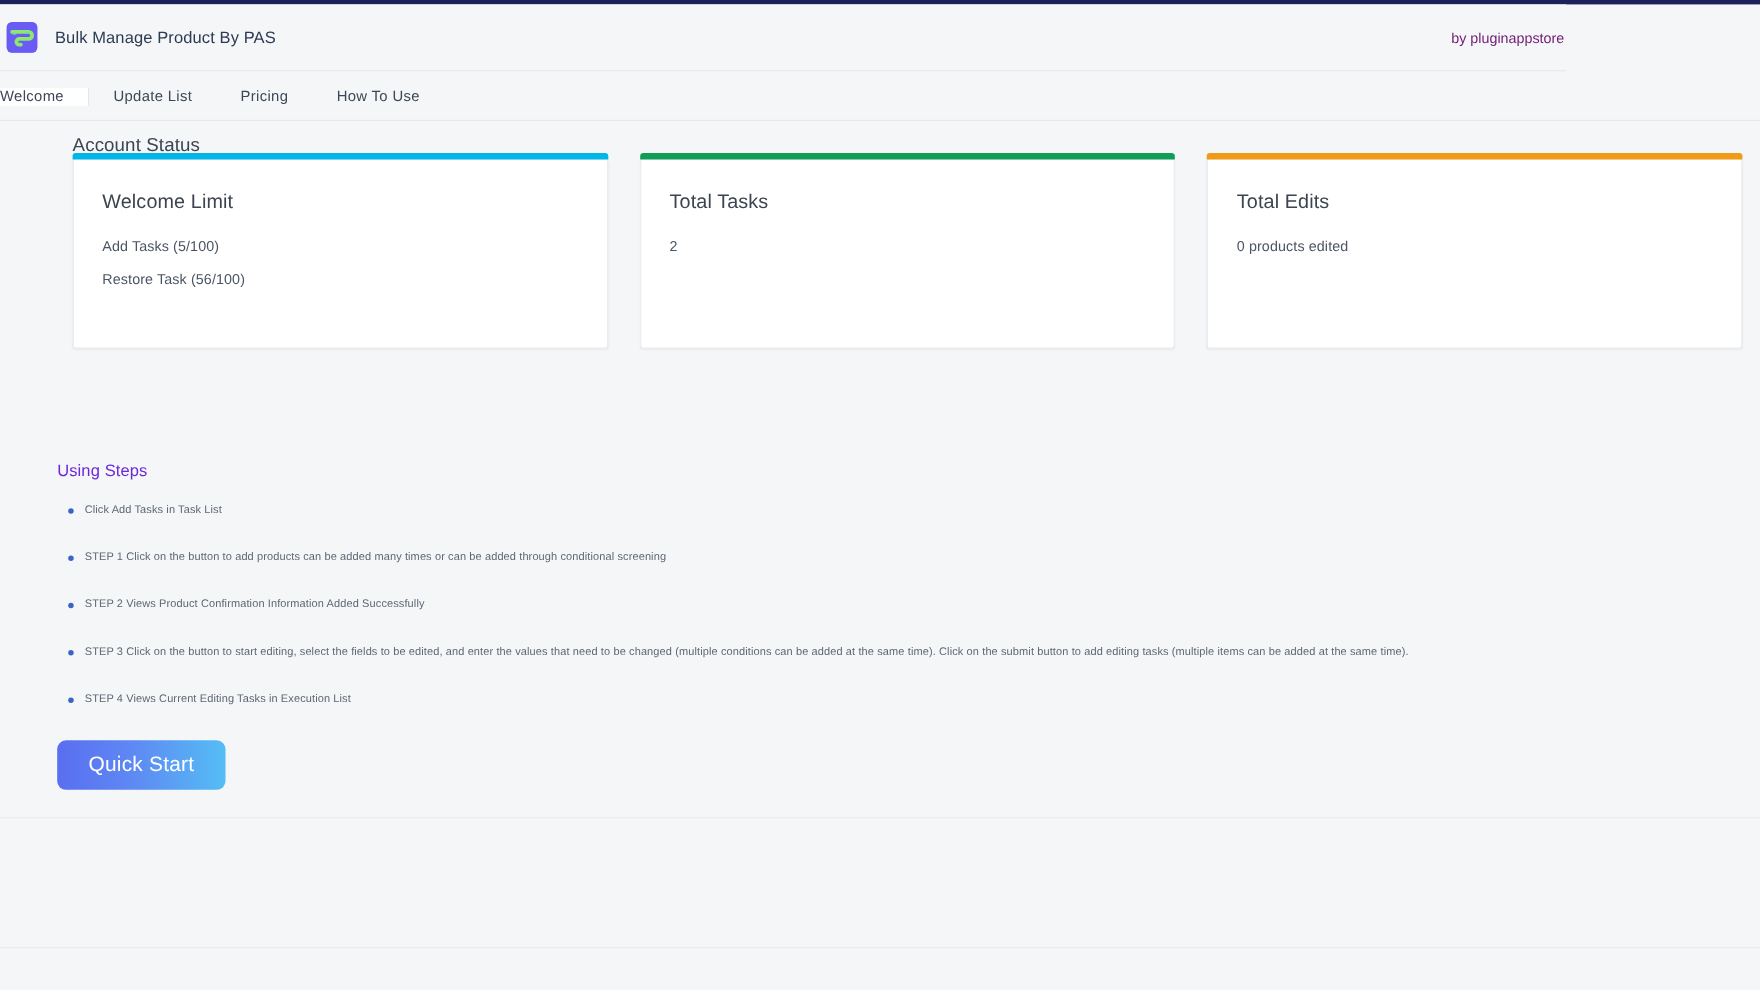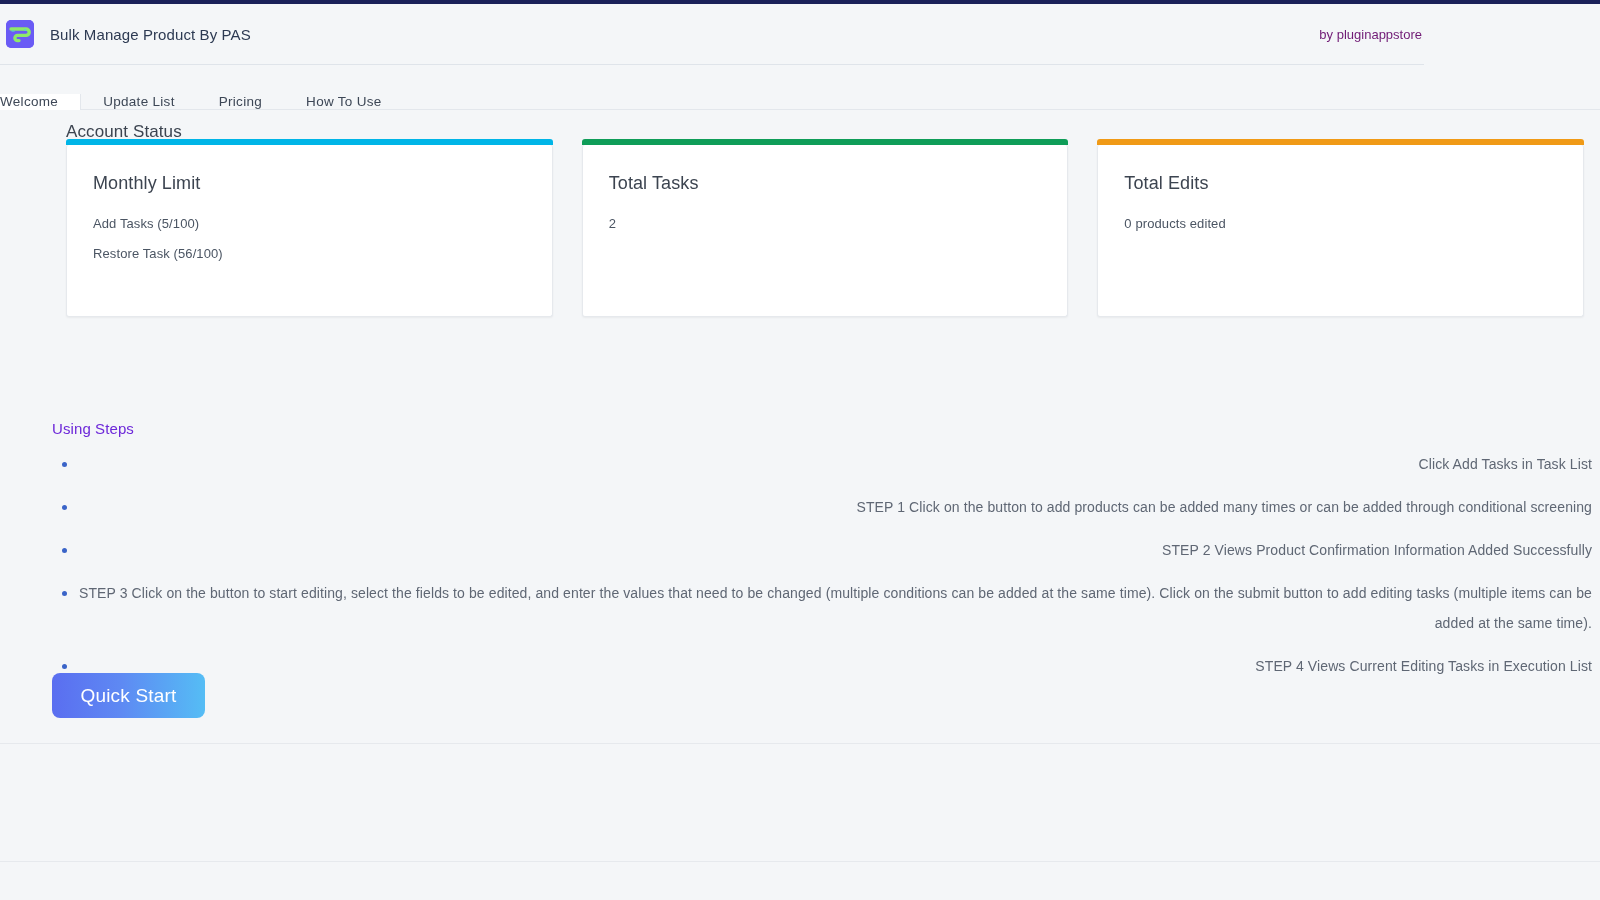--- a/index.html
+++ b/index.html
@@ -67,21 +67,21 @@
   
   .tab-bar {
     position: absolute;
     top: 65px; left: 0;
     width: 1600px;
     height: 45px;
     background: #f4f6f8;
     border-bottom: 1px solid #e3e7ec;
     box-sizing: border-box;
     display: flex;
-    align-items: flex-end;
+    align-items: center;
   }
   .tab {
     display: flex;
     align-items: center;
     padding: 0 22px;
     font-size: 13.5px;
     color: #3d4756;
     letter-spacing: .3px;
     white-space: nowrap;
     cursor: pointer;
@@ -170,25 +170,24 @@
   }
   ul.steps {
     list-style: none;
     margin: 0;
     padding: 0;
   }
   ul.steps li {
     position: relative;
     padding-left: 25px;
     margin-bottom: 13px;
-    font-size: 14px;
+    font-size: 10px;
     line-height: 30px;
     color: #5f6774;
     letter-spacing: .1px;
-    text-align: right;
   }
   ul.steps li .dot {
     position: absolute;
     left: 10px;
     top: 13px;
     width: 5px;
     height: 5px;
     border-radius: 50%;
     background: #3a64c8;
   }
@@ -252,21 +251,21 @@
 </div>
 
 <div class="page">
 
   <div class="section-title">Account Status</div>
 
   <div class="cards">
 
     <div class="card">
       <div class="card-accent" style="background:#00b5e7"></div>
-      <h3 class="card-heading">Monthly Limit</h3>
+      <h3 class="card-heading">Welcome Limit</h3>
       <div class="card-line">Add Tasks (5/100)</div>
       <div class="card-line">Restore Task (56/100)</div>
     </div>
 
     <div class="card">
       <div class="card-accent" style="background:#0f9d58"></div>
       <h3 class="card-heading">Total Tasks</h3>
       <div class="card-line">2</div>
     </div>
 

